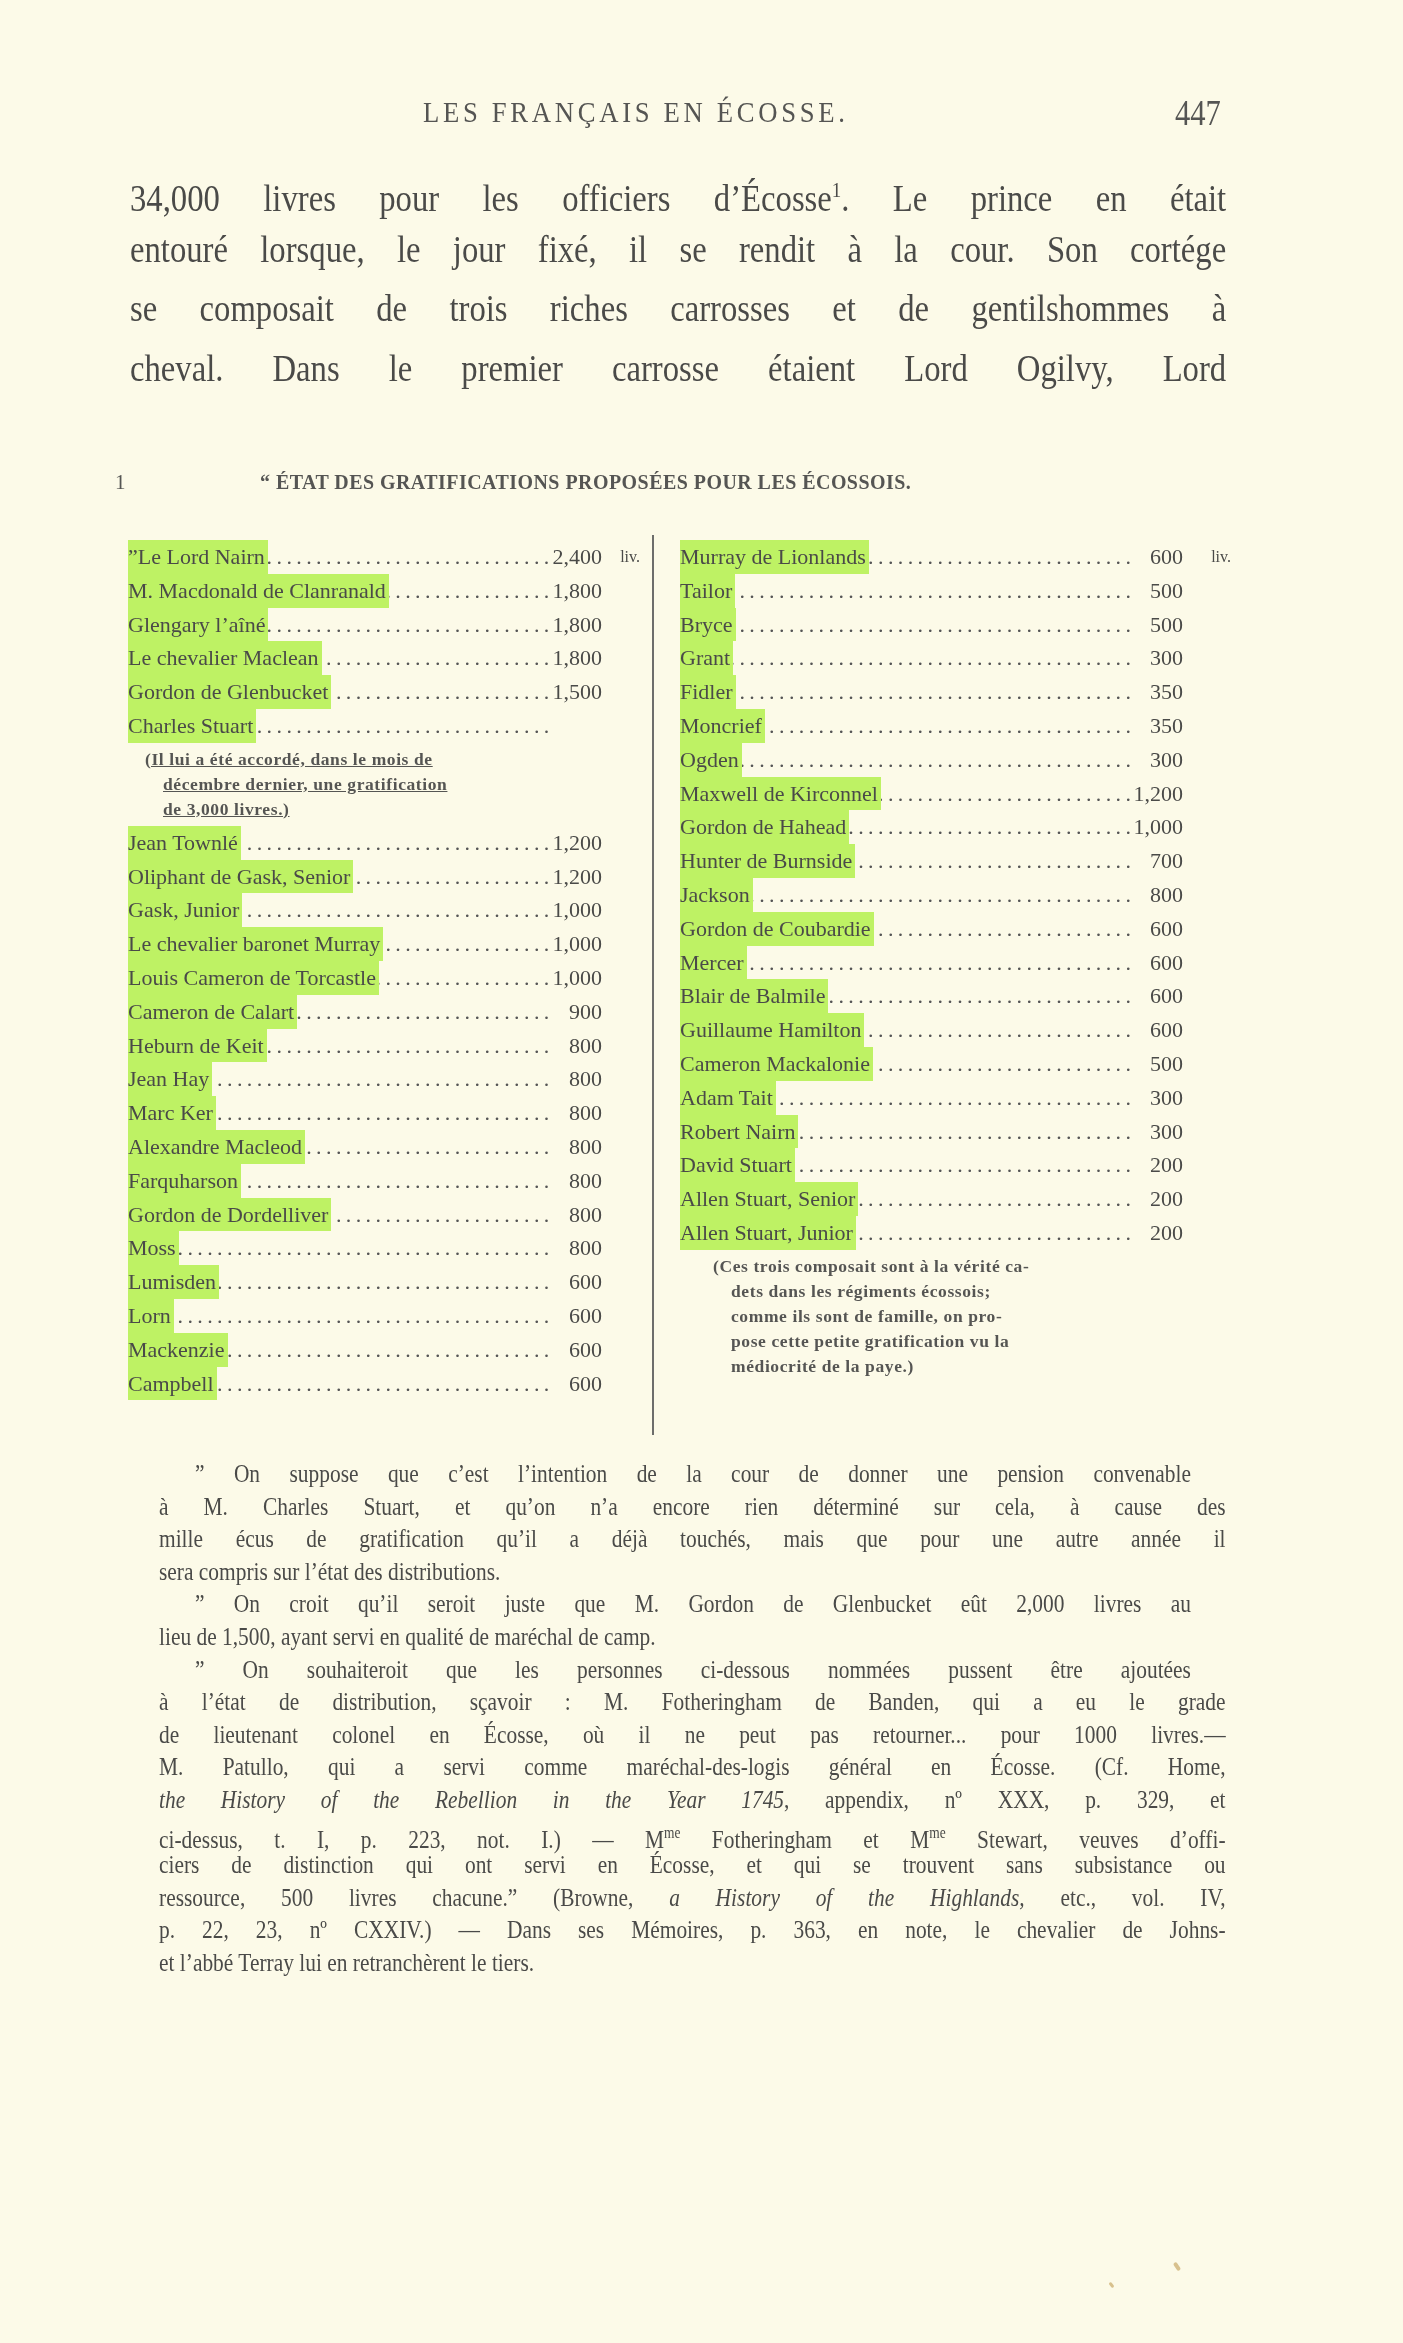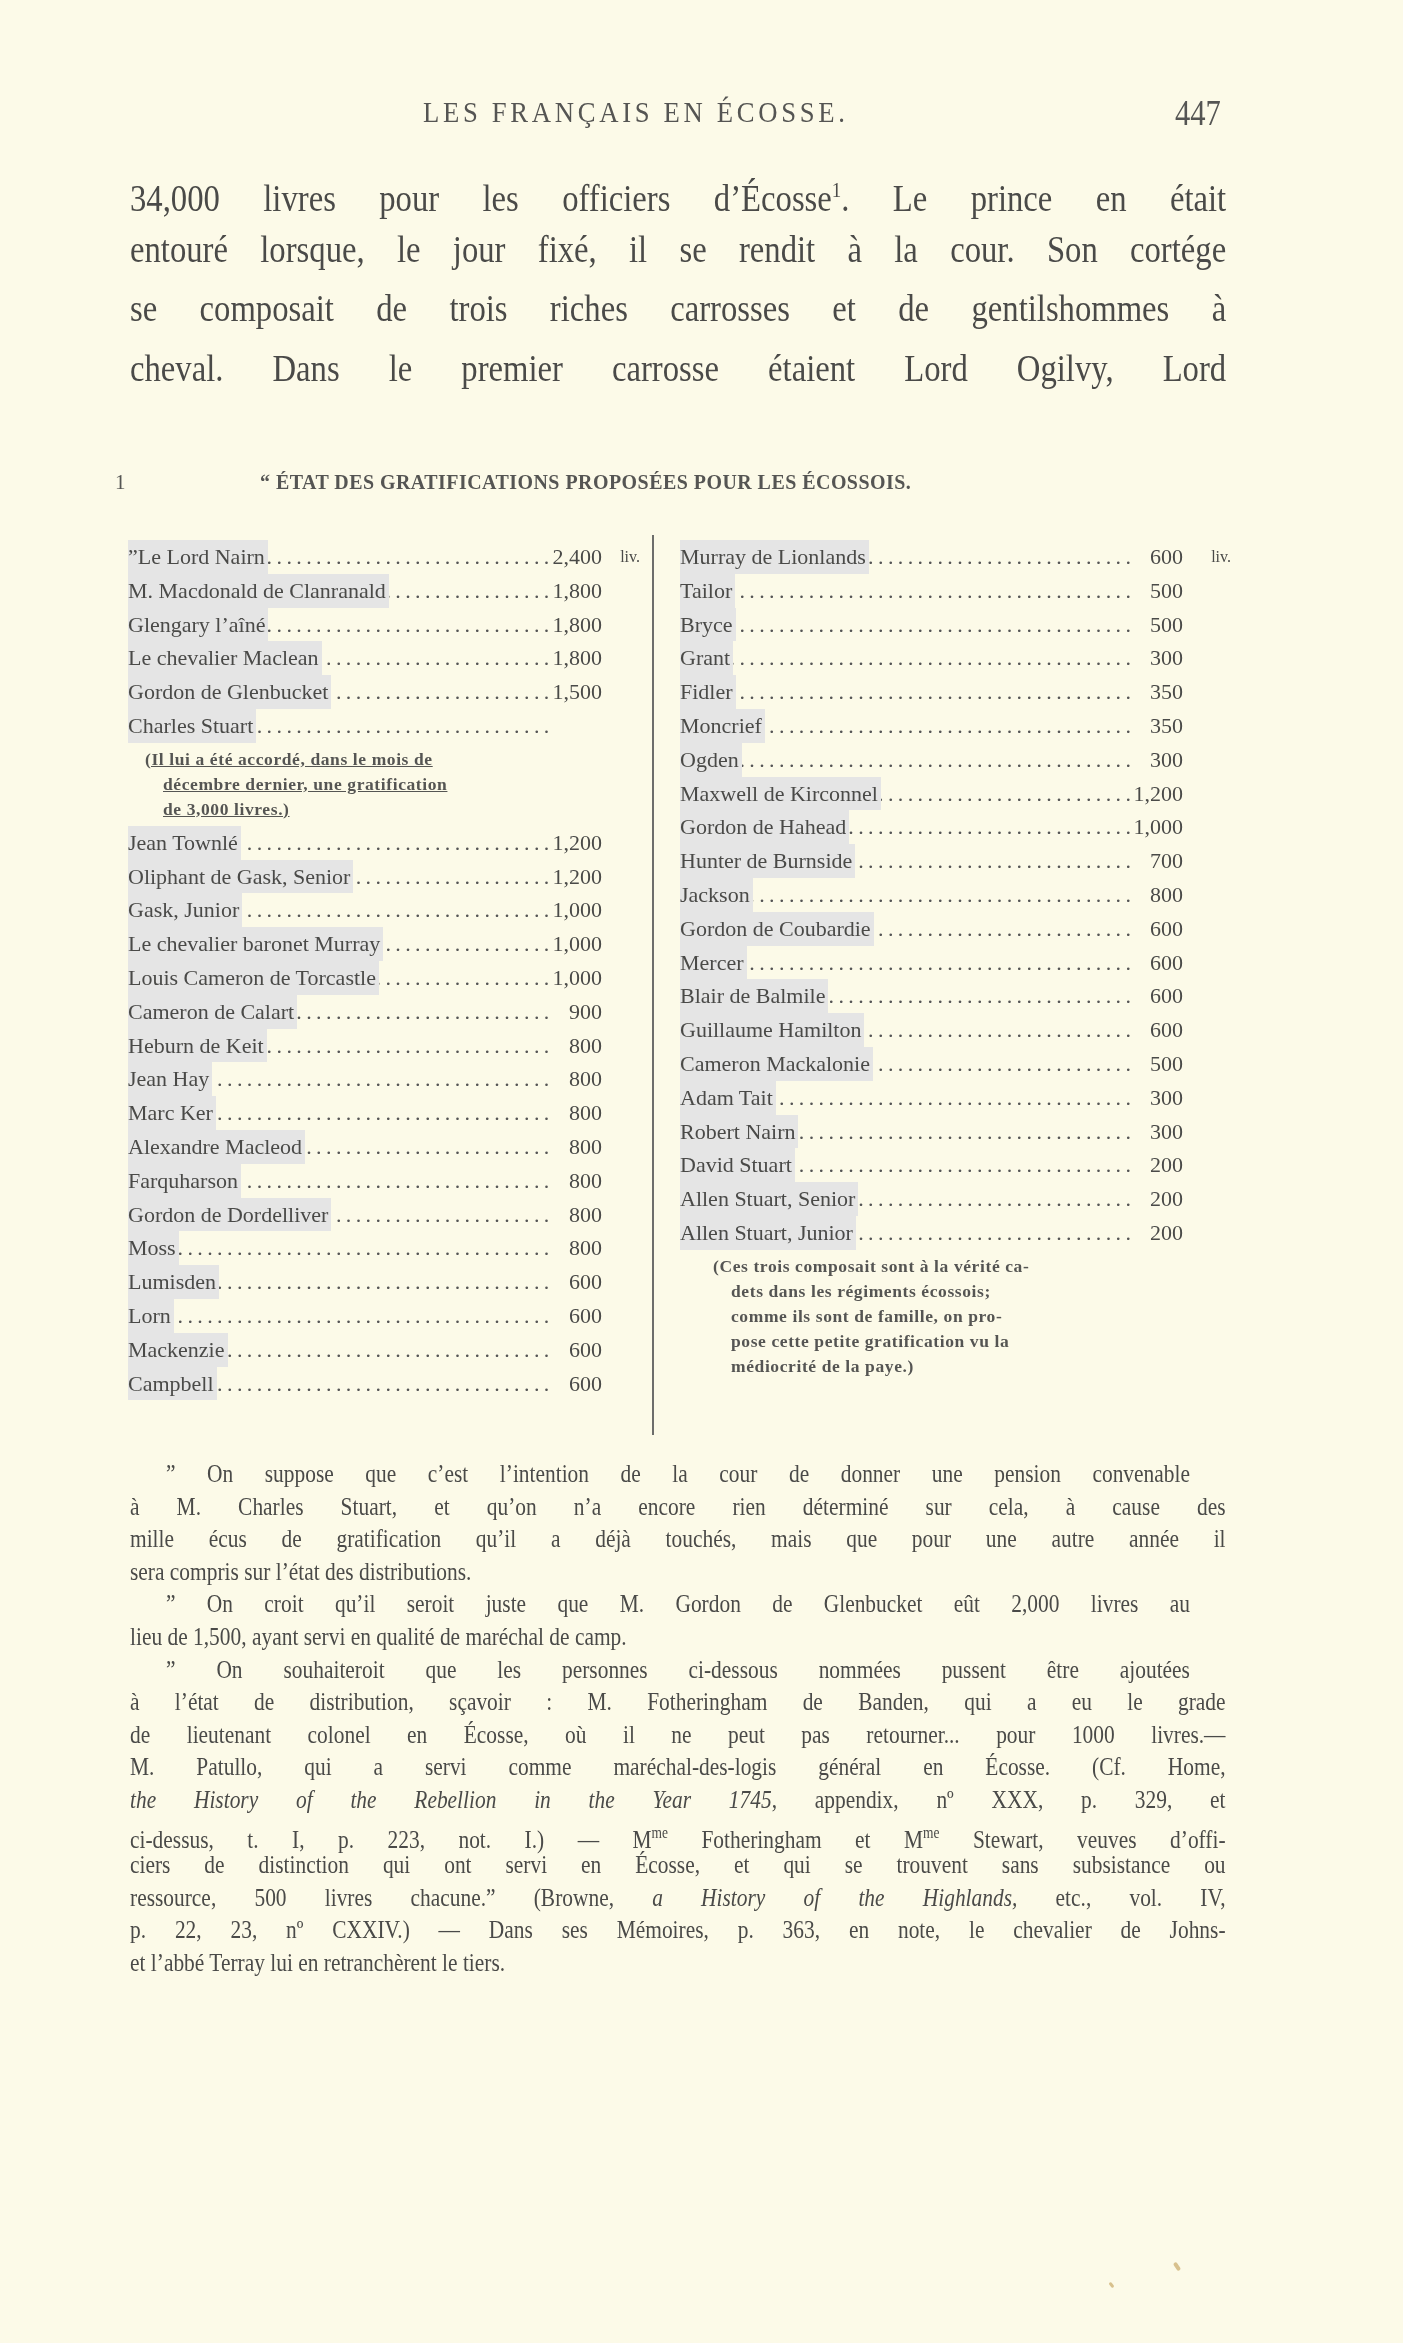--- a/index.html
+++ b/index.html
@@ -28,34 +28,34 @@
   .fn-heading { left: 115px; top: 470px; width: 1000px; font-size: 21px; color: #555553; }
   .fn-num { position: absolute; left: 0; top: 0; }
   .fn-title { position: absolute; left: 145px; top: 0; letter-spacing: 0.5px; font-weight: bold; transform: scaleX(0.95); transform-origin: left top; white-space: nowrap; }
 
   .table-wrap { left: 0; top: 540px; width: 1403px; height: 910px; }
   .divider { position: absolute; left: 652px; top: -5px; width: 2px; height: 900px; background: #6d6d6b; }
   .col { position: absolute; top: 0; }
   .col-left { left: 128px; width: 512px; }
   .col-right { left: 680px; width: 545px; }
   .row { position: relative; height: 33.8px; font-size: 22px; line-height: 33.8px; white-space: nowrap; }
-  .row .name { position: absolute; left: 0; top: 0; background: #e5e5e5; padding-right: 3px; z-index: 2; }
+  .row .name { position: absolute; left: 0; top: 0; background: #bef264; padding-right: 3px; z-index: 2; }
   .row .dots { position: absolute; left: 0; top: 0; right: 92px; overflow: hidden; color: #555; letter-spacing: 4.4px; z-index: 1; }
   .row .amt { position: absolute; right: 38px; top: 0; text-align: right; width: 80px; }
   .col-right .row .amt { right: 42px; }
   .row .unit { position: absolute; right: 0; top: 0; font-size: 16px; }
   .col-right .row .unit { right: -6px; }
   .note { font-size: 17.5px; line-height: 25px; font-weight: bold; color: #555553; letter-spacing: 0.6px; }
   .note-left { padding-left: 17px; width: 410px; margin-top: 4px; margin-bottom: 4px; text-decoration: underline; }
   .note-right { padding-left: 33px; width: 400px; margin-top: 4px; }
   .note .nline { display: block; white-space: nowrap; }
   .note .nline.indent { padding-left: 18px; }
 
   .bottom-text { left: 130px; top: 1458px; width: 1096px; font-size: 25.5px; line-height: 32.6px; color: #4a4a48; }
-  .bottom-text .bline { display: block; height: 32.6px; white-space: nowrap; text-align: justify; text-align-last: justify; }
+  .bottom-text .bline { display: block; height: 32.6px; white-space: nowrap; text-align: justify; text-align-last: justify; margin-left: 29px; }
   .bottom-text .bline.indent { padding-left: 36px; }
   .bottom-text .bline.last { text-align-last: left; }
   .bottom-text .bline > span { display: inline-block; transform: scaleX(0.84); transform-origin: left center; width: 119%; text-align: justify; text-align-last: justify; }
   .bottom-text .bline.indent > span { width: 115%; }
   .bottom-text .bline.last > span { text-align-last: left; }
   em { font-style: italic; }
   .stain { position: absolute; width: 4px; height: 9px; background: #c9a866; border-radius: 2px; transform: rotate(-35deg); opacity: 0.7; }
 </style>
 </head>
 <body>

